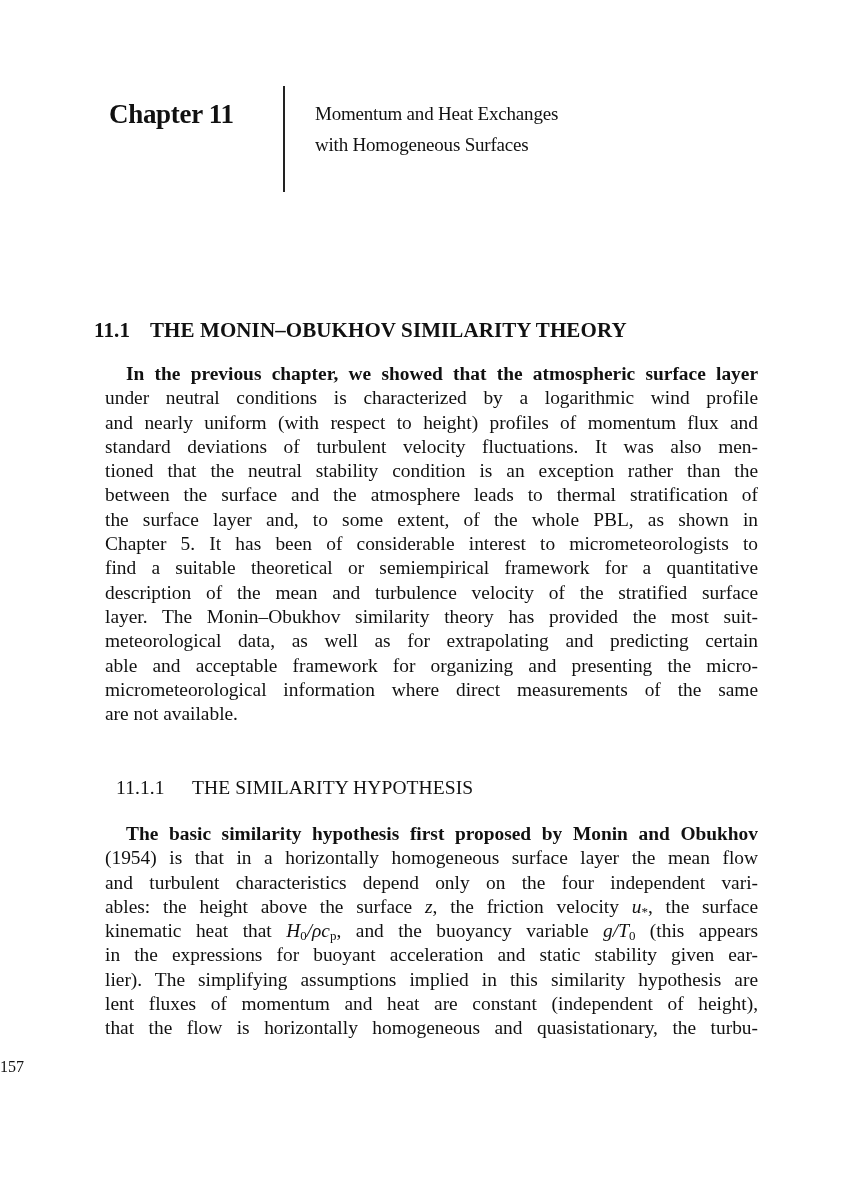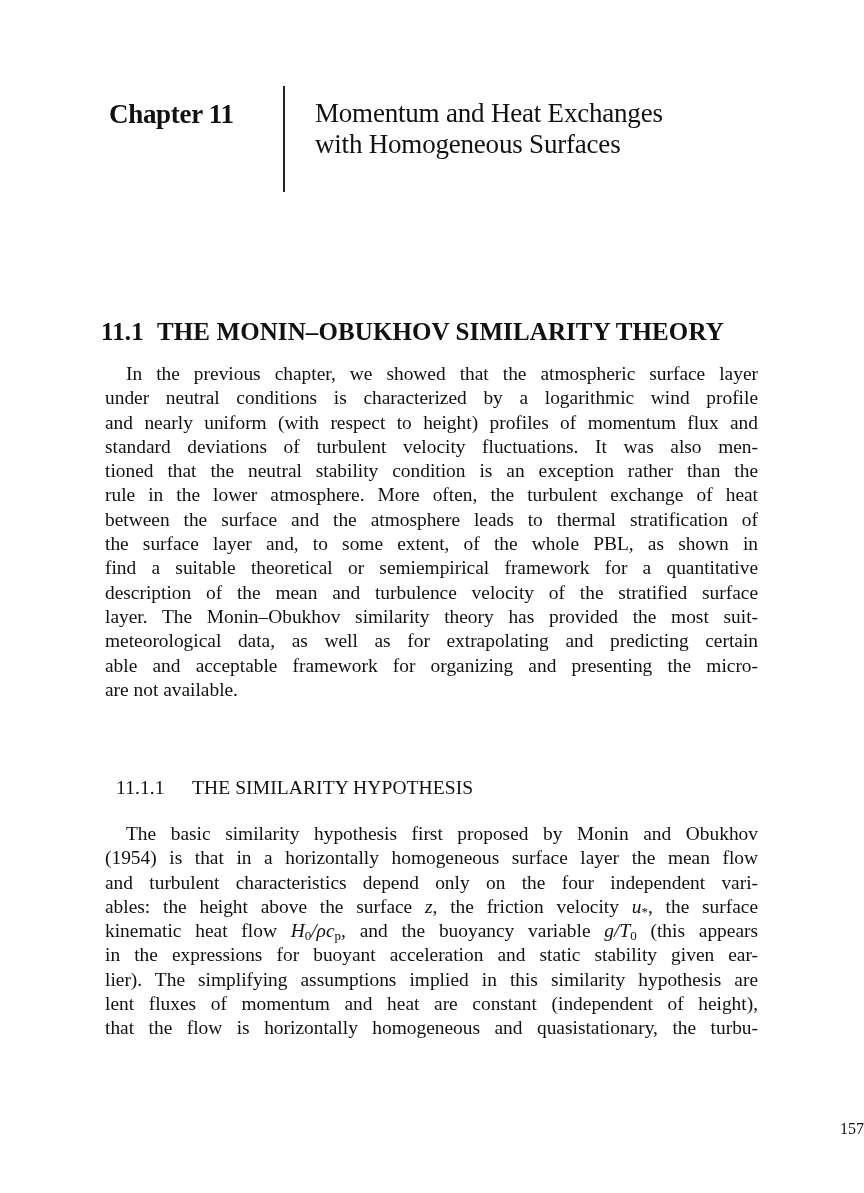--- a/index.html
+++ b/index.html
@@ -6,37 +6,37 @@
     body {
       width: 864px; height: 1193px; position: relative; overflow: hidden;
       font-family: "Liberation Serif", "DejaVu Serif", serif; color: #111111;
     }
     .chapter-header { position: absolute; left: 109px; top: 86px; width: 660px; height: 110px; }
     .chapter-label {
       position: absolute; left: 0; top: 13px; font-weight: bold; font-size: 27px; letter-spacing: -0.3px;
     }
     .chapter-rule { position: absolute; left: 174px; top: 0; width: 1.5px; height: 106px; background: #222; }
     .chapter-title {
-      position: absolute; left: 206px; top: 12px; font-size: 27px; line-height: 31px; letter-spacing: -0.2px;
+      position: absolute; left: 206px; top: 12px; font-size: 19px; line-height: 31px; letter-spacing: -0.2px;
     }
     .section-heading {
-      position: absolute; left: 101px; top: 318px; font-weight: bold; font-size: 25px; letter-spacing: 0.1px;
+      position: absolute; left: 94px; top: 318px; font-weight: bold; font-size: 21px; letter-spacing: 0.1px;
     }
     .section-heading .num { display: inline-block; width: 56px; }
     .para {
       position: absolute; left: 105px; width: 653px; font-size: 19.4px; line-height: 24.3px;
     }
     .para .line { display: block; text-align: justify; text-align-last: justify; white-space: nowrap; height: 24.3px; }
     .para .line.last { text-align-last: left; }
-    .para .line.indent { padding-left: 21px; }
+    .para .line.indent { padding-left: 21px; font-weight: bold; }
     .subsection-heading {
       position: absolute; left: 116px; top: 777px; font-size: 19.5px; letter-spacing: 0.1px;
     }
     .subsection-heading .num { display: inline-block; width: 76px; }
-    .page-number { position: absolute; left: 0; width: 864px; top: 1120px; text-align: right; font-size: 16px; }
+    .page-number { position: absolute; left: 0; width: 864px; top: 1058px; text-align: left; font-size: 16px; }
     i { font-style: italic; }
   </style>
 </head>
 <body>
 
 <div class="chapter-header">
   <div class="chapter-label">Chapter 11</div>
   <div class="chapter-rule"></div>
   <div class="chapter-title">
     <div>Momentum and Heat Exchanges</div>
@@ -47,40 +47,41 @@
 <div class="section-heading">
   <span class="num">11.1</span><span>THE MONIN–OBUKHOV SIMILARITY THEORY</span>
 </div>
 
 <div class="para" id="para1" style="top:362px;">
     <span class="line indent">In the previous chapter, we showed that the atmospheric surface layer</span>
     <span class="line">under neutral conditions is characterized by a logarithmic wind profile</span>
     <span class="line">and nearly uniform (with respect to height) profiles of momentum flux and</span>
     <span class="line">standard deviations of turbulent velocity fluctuations. It was also men-</span>
     <span class="line">tioned that the neutral stability condition is an exception rather than the</span>
-    <span class="line">rule in the lower atmosphere. More often, the turbulent exchange of heat</span>
     <span class="line">between the surface and the atmosphere leads to thermal stratification of</span>
     <span class="line">the surface layer and, to some extent, of the whole PBL, as shown in</span>
+    <span class="line">Chapter 5. It has been of considerable interest to micrometeorologists to</span>
     <span class="line">find a suitable theoretical or semiempirical framework for a quantitative</span>
     <span class="line">description of the mean and turbulence velocity of the stratified surface</span>
     <span class="line">layer. The Monin–Obukhov similarity theory has provided the most suit-</span>
     <span class="line">meteorological data, as well as for extrapolating and predicting certain</span>
     <span class="line">able and acceptable framework for organizing and presenting the micro-</span>
+    <span class="line">micrometeorological information where direct measurements of the same</span>
     <span class="line last">are not available.</span>
   </div>
 
 <div class="subsection-heading">
   <span class="num">11.1.1</span><span>THE SIMILARITY HYPOTHESIS</span>
 </div>
 
 <div class="para" id="para2" style="top:822px;">
   <span class="line indent">The basic similarity hypothesis first proposed by Monin and Obukhov</span>
   <span class="line">(1954) is that in a horizontally homogeneous surface layer the mean flow</span>
   <span class="line">and turbulent characteristics depend only on the four independent vari-</span>
   <span class="line"><span>ables: the height above the surface </span><i>z</i><span>, the friction velocity </span><i>u</i><sub style="font-size: 13px; vertical-align: -3px; line-height: 0;">*</sub><span>, the surface</span></span>
-  <span class="line"><span>kinematic heat flow </span><i>H</i><sub style="font-size: 13px; vertical-align: -3px; line-height: 0;">0</sub><i>/ρc</i><sub style="font-size: 13px; vertical-align: -3px; line-height: 0;">p</sub><span>, and the buoyancy variable </span><i>g/T</i><sub style="font-size: 13px; vertical-align: -3px; line-height: 0;">0</sub><span> (this appears</span></span>
+  <span class="line"><span>kinematic heat that </span><i>H</i><sub style="font-size: 13px; vertical-align: -3px; line-height: 0;">0</sub><i>/ρc</i><sub style="font-size: 13px; vertical-align: -3px; line-height: 0;">p</sub><span>, and the buoyancy variable </span><i>g/T</i><sub style="font-size: 13px; vertical-align: -3px; line-height: 0;">0</sub><span> (this appears</span></span>
   <span class="line">in the expressions for buoyant acceleration and static stability given ear-</span>
   <span class="line">lier). The simplifying assumptions implied in this similarity hypothesis are</span>
   <span class="line">lent fluxes of momentum and heat are constant (independent of height),</span>
   <span class="line">that the flow is horizontally homogeneous and quasistationary, the turbu-</span>
 </div>
 
 <div class="page-number">157</div>
 
 </body></html>

